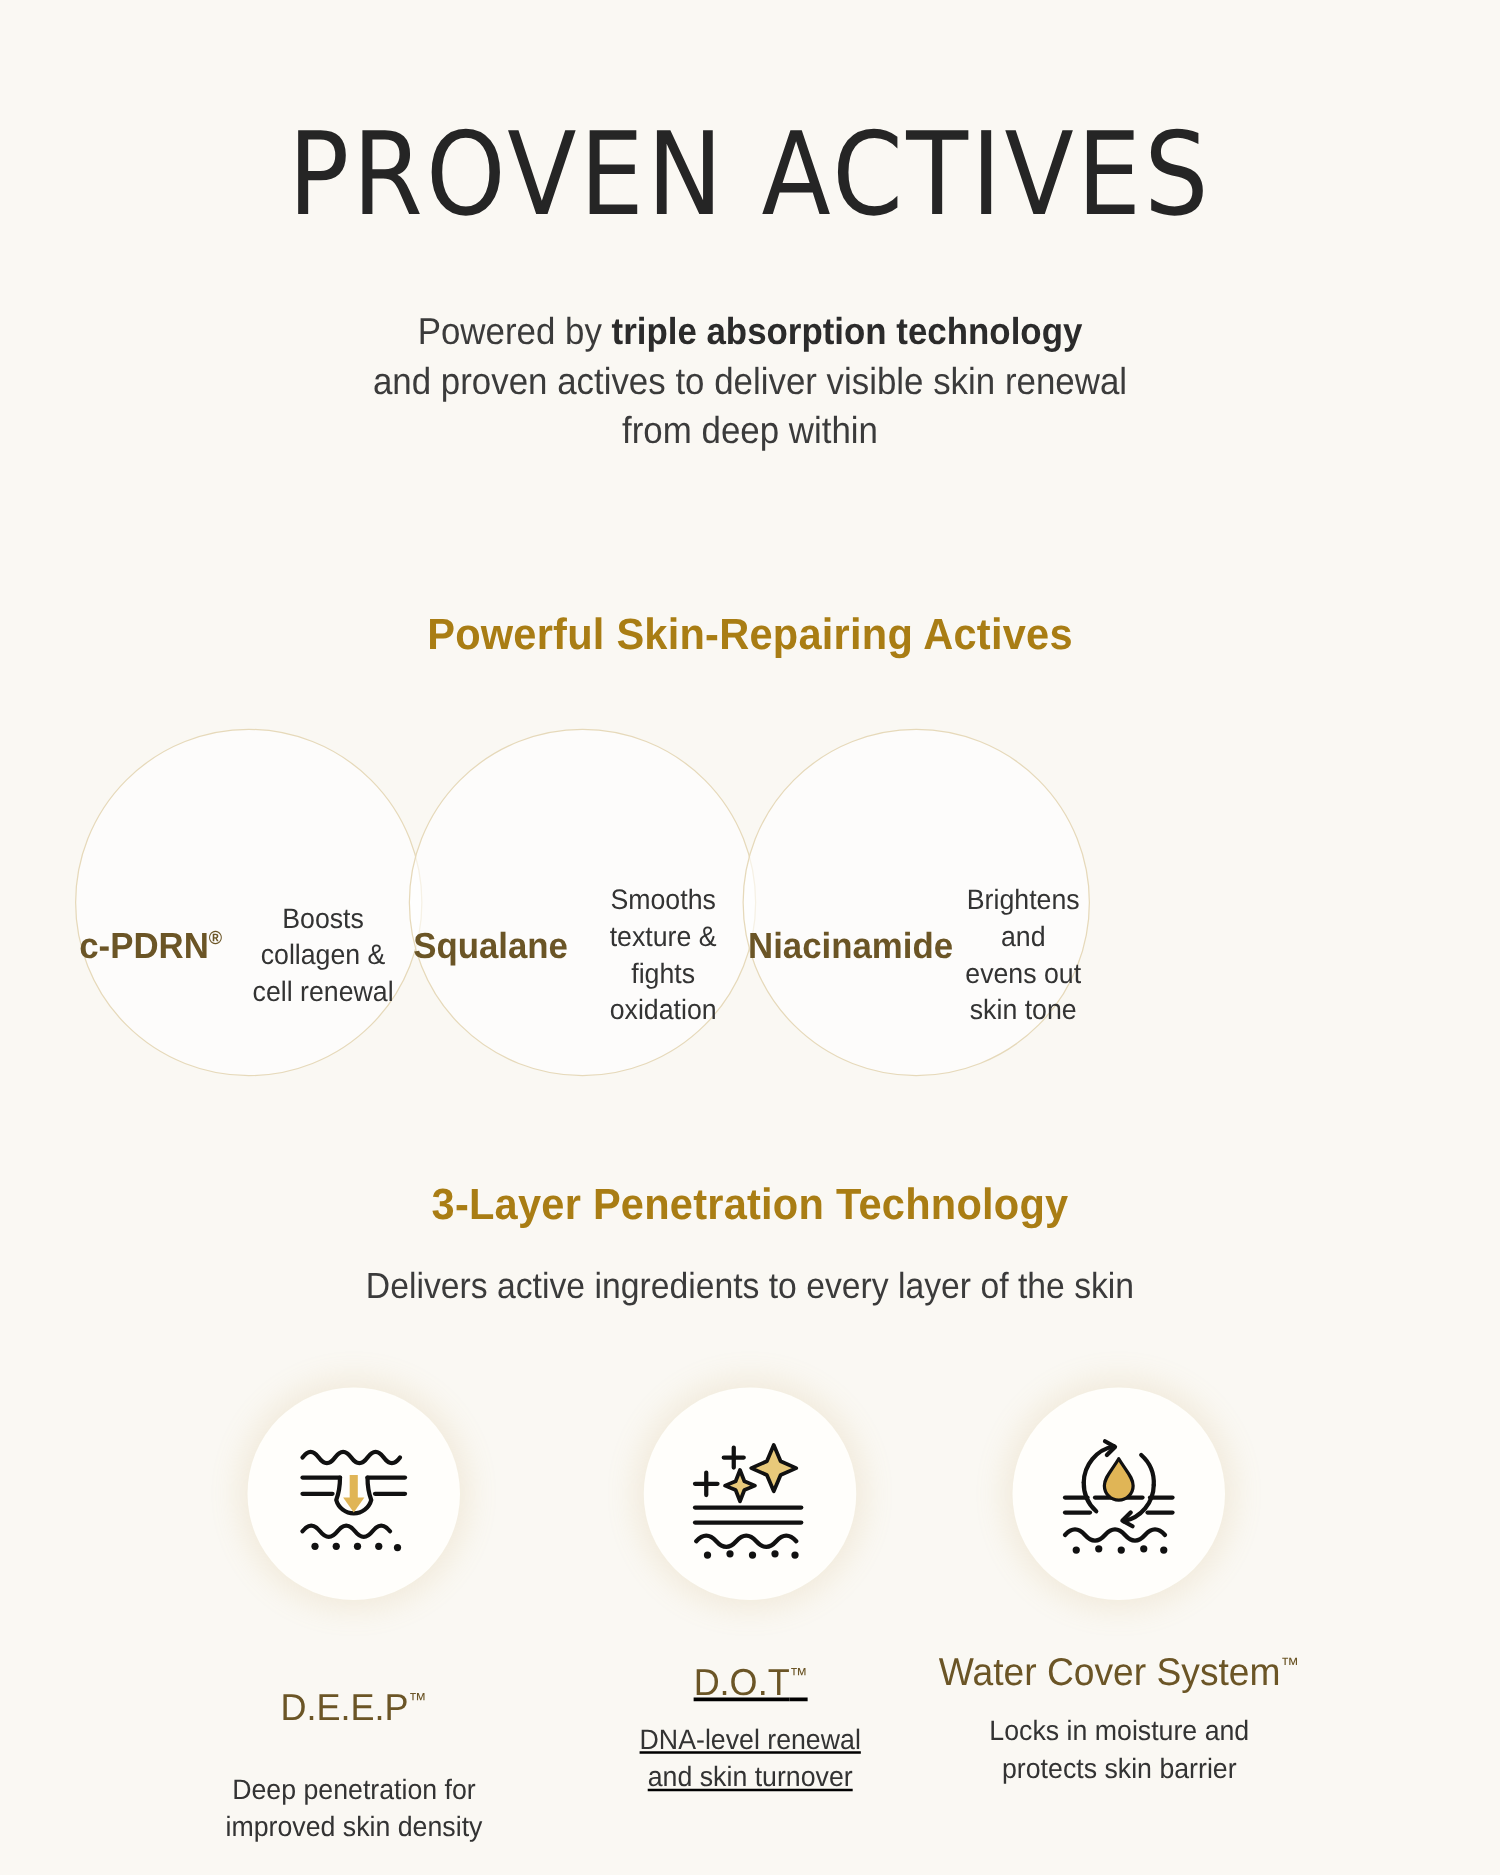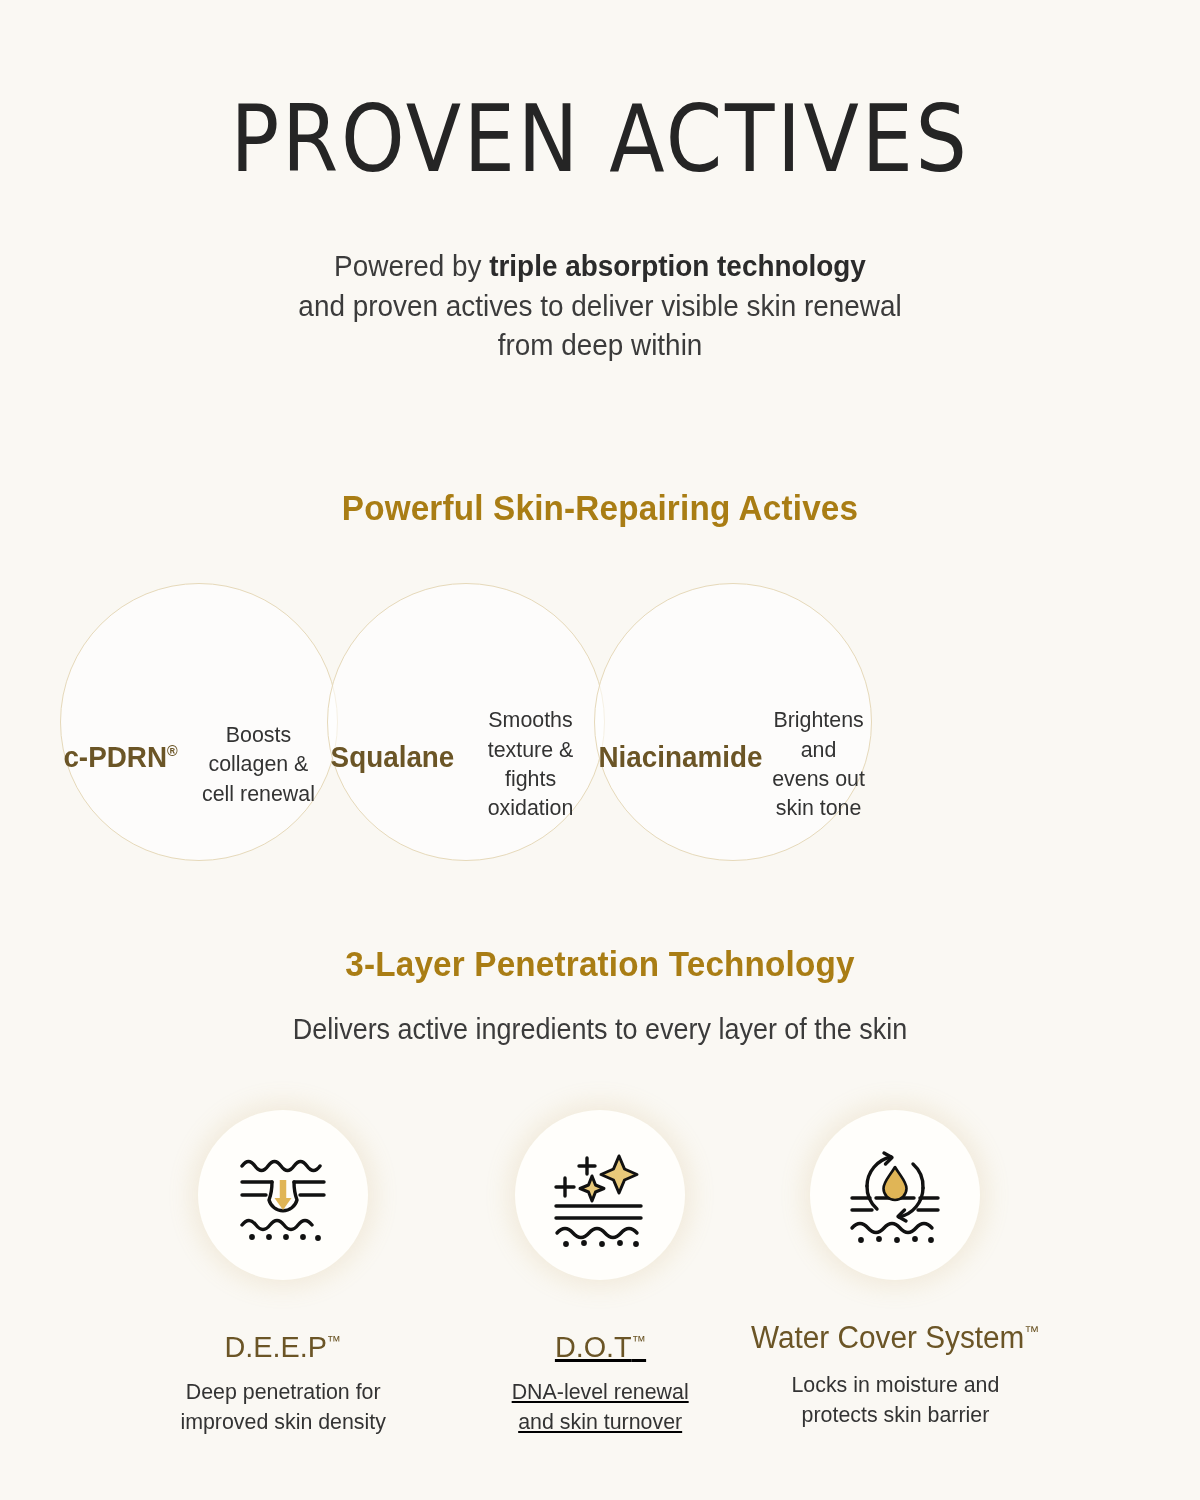--- a/index.html
+++ b/index.html
@@ -131,21 +131,21 @@
     height: 350px;
   }
   .tech-col {
     position: absolute;
     top: 0;
     width: 330px;
     display: flex;
     flex-direction: column;
     align-items: center;
   }
-  #tech-col-0 { left: 118px; }
+  #tech-col-0 { left: 118px; gap: 20px; }
   #tech-col-1 { left: 435px; text-decoration: underline; }
   #tech-col-2 { left: 730px; }
 
   .tech-bubble {
     width: 170px;
     height: 170px;
     border-radius: 50%;
     background: #fffefb;
     box-shadow: 0 0 22px 8px rgba(205,175,115,0.17);
     display: flex;

